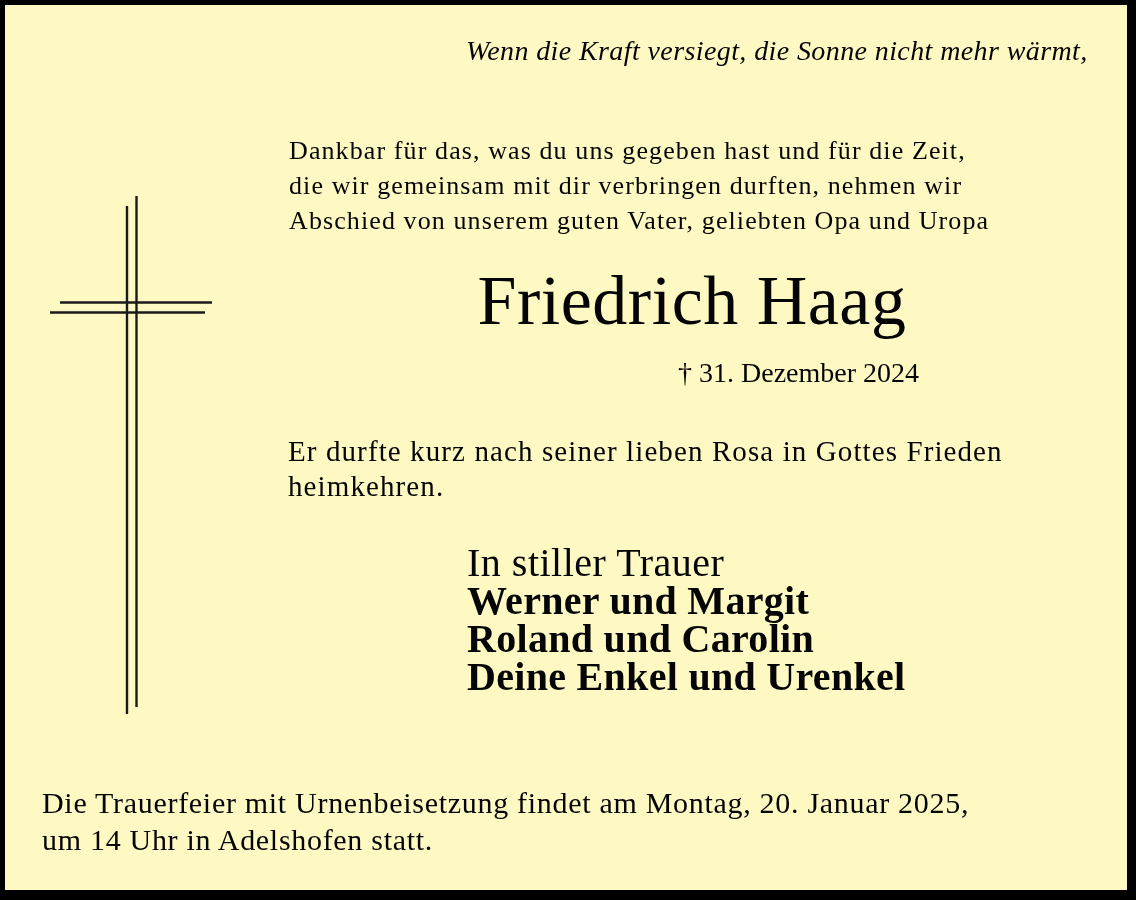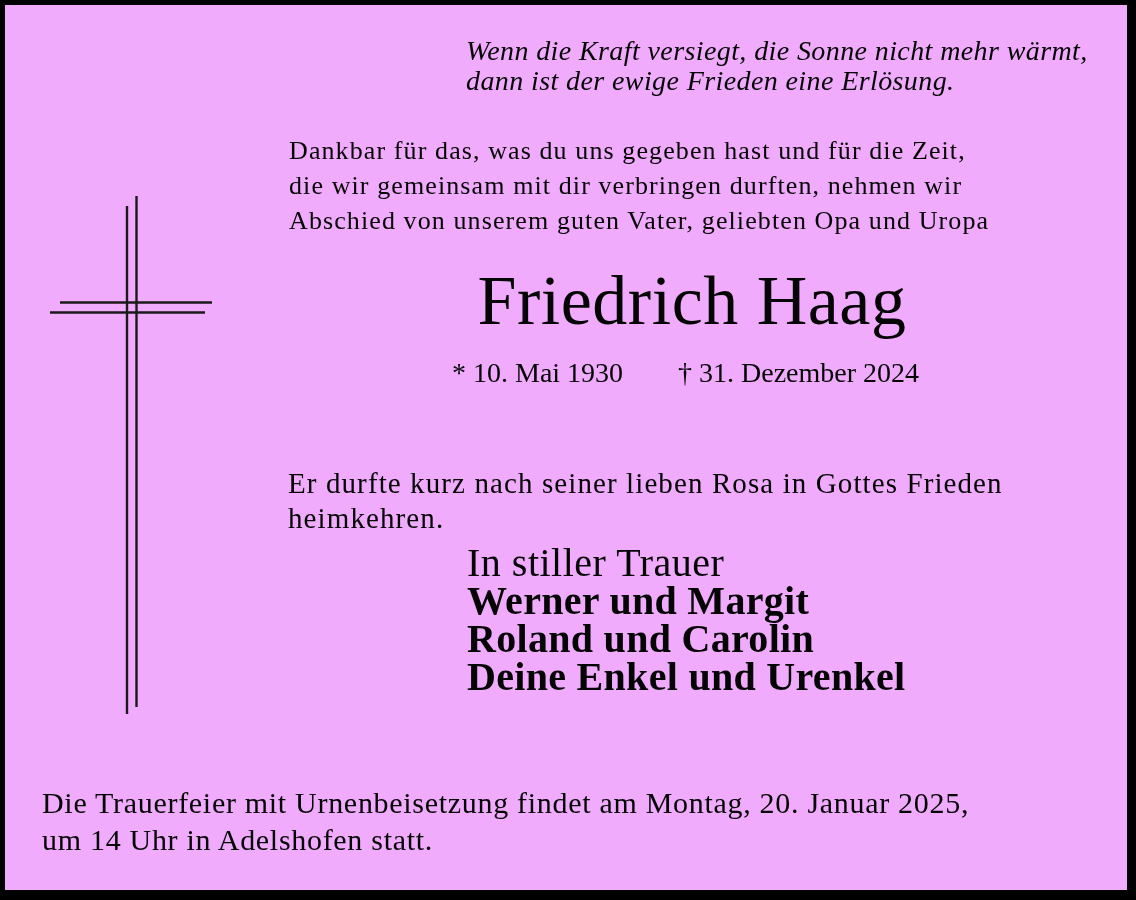--- a/index.html
+++ b/index.html
@@ -5,21 +5,21 @@
   html, body {
     margin: 0;
     padding: 0;
     background: #ffffff;
   }
   .page {
     position: relative;
     width: 1136px;
     height: 900px;
     box-sizing: border-box;
-    background: #f0abfc;
+    background: #fef9c3;
     border-top: 5px solid #000000;
     border-left: 5px solid #000000;
     border-right: 9px solid #000000;
     border-bottom: 10px solid #000000;
     overflow: hidden;
     font-family: "Liberation Serif", "DejaVu Serif", serif;
     color: #050505;
   }
   .abs { position: absolute; }
   .nowrap { white-space: nowrap; }
@@ -52,21 +52,20 @@
   .dates { left: 0; top: 354px; width: 100%; height: 34px; font-size: 28px; line-height: 28px; }
   .birth { position: absolute; left: 447px; top: 0; }
   .death { position: absolute; left: 673px; top: 0; }
 
   .message {
     left: 283px;
     top: 429px;
     font-size: 29px;
     line-height: 35px;
     letter-spacing: 1.1px;
-    margin-top: 32px;
   }
   .signature {
     left: 462px;
     top: 539px;
     font-size: 40px;
     line-height: 38px;
     letter-spacing: 0.5px;
   }
   .signature .mourner { font-weight: bold; letter-spacing: 0.3px; }
 
@@ -93,33 +92,31 @@
     <svg width="250" height="760" viewBox="0 0 250 760" xmlns="http://www.w3.org/2000/svg" aria-hidden="true">
       <line x1="122" y1="201" x2="122" y2="709" stroke="#1a1a1a" stroke-width="2.4"></line>
       <line x1="131.5" y1="191" x2="131.5" y2="702" stroke="#1a1a1a" stroke-width="2.4"></line>
       <line x1="55" y1="297.5" x2="207" y2="297.5" stroke="#1a1a1a" stroke-width="2.4"></line>
       <line x1="45" y1="307.5" x2="200" y2="307.5" stroke="#1a1a1a" stroke-width="2.4"></line>
     </svg>
   </div>
 
   <div class="abs epigraph">
     <div class="nowrap">Wenn die Kraft versiegt, die Sonne nicht mehr wärmt,</div>
-    <div class="nowrap">dann ist der ewige Frieden eine Erlösung.</div>
   </div>
 
   <div class="abs intro">
     <div class="nowrap">Dankbar für das, was du uns gegeben hast und für die Zeit,</div>
     <div class="nowrap">die wir gemeinsam mit dir verbringen durften, nehmen wir</div>
     <div class="nowrap">Abschied von unserem guten Vater, geliebten Opa und Uropa</div>
   </div>
 
   <div class="abs name-row">Friedrich Haag</div>
 
   <div class="abs dates">
-    <span class="birth nowrap">* 10. Mai 1930</span>
     <span class="death nowrap">† 31. Dezember 2024</span>
   </div>
 
   <div class="abs message">
     <div class="nowrap">Er durfte kurz nach seiner lieben Rosa in Gottes Frieden</div>
     <div class="nowrap">heimkehren.</div>
   </div>
 
   <div class="abs signature">
     <div class="nowrap">In stiller Trauer</div>

